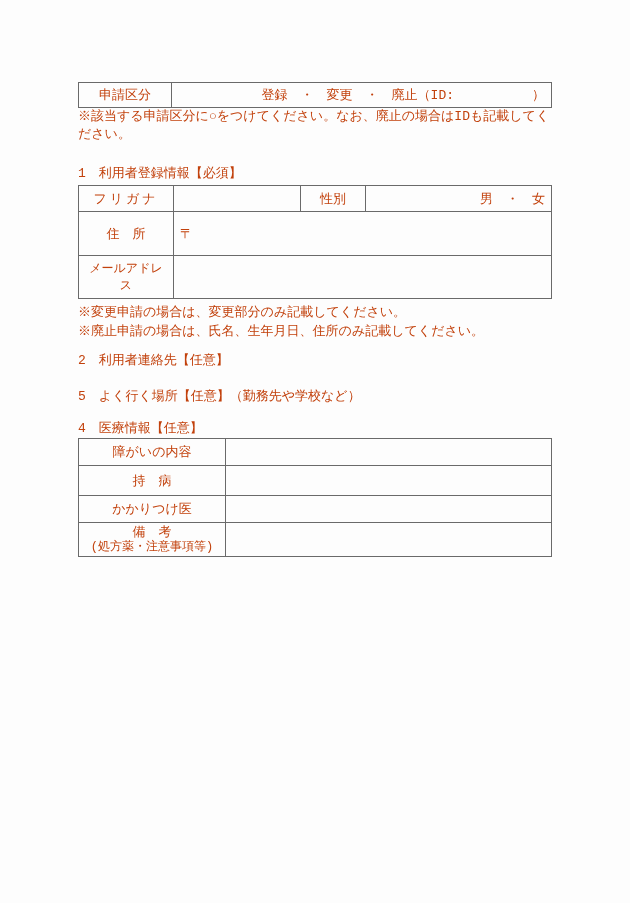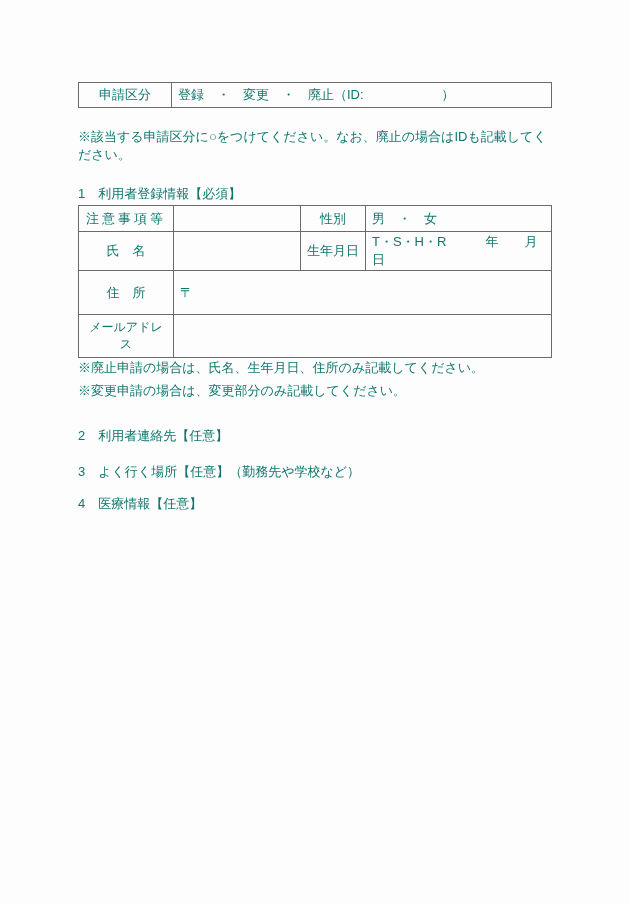--- a/index.html
+++ b/index.html
@@ -1,57 +1,57 @@
 <!DOCTYPE html>
 <html><head>
 <meta charset="utf-8">
 <style>
   html,body{margin:0;padding:0;background:#ffffff;}
   .page{
     position:relative;
     width:630px;height:903px;
     background:#fdfdfd;
-    font-family:Liberation Sans, sans-serif;
-    color:#0f766e;
+    font-family:Liberation Mono, monospace;
+    color:#c2410c;
     font-size:13px;
     overflow:hidden;
   }
   .content{margin-left:78px;width:474px;}
   table.tbl{
     border-collapse:collapse;
     table-layout:fixed;
     width:474px;
   }
   table.tbl td{
     border:1px solid #6a6a6a;
     padding:0 6px;
     overflow:hidden;
     vertical-align:middle;
   }
   table.tbl{border:1px solid #555;}
   td.lbl{text-align:center;}
-  td.center{text-align:left;}
+  td.center{text-align:right;}
   td.top{vertical-align:top;padding-top:3px;padding-left:10px;}
   td.padl{padding-left:10px;}
   .sp3{letter-spacing:3px;}
   .small{font-size:12px;letter-spacing:0;}
   .sub{font-size:12px;line-height:14px;}
   .lbl2line{line-height:15px;padding:2px 0;}
   .heading{line-height:16px;}
   .note{line-height:19px;}
-  .note-top{margin-top:20px;line-height:18px;}
+  .note-top{margin-top:0;line-height:18px;}
   #tblA{margin-top:82px;}
   #tblA td{height:24px;}
   #h1{margin-top:22px;margin-bottom:3px;}
   #tbl1 tr.r1 td{height:25px;}
   #tbl1 tr.r2 td{height:38px;}
   #tbl1 tr.r3 td{height:43px;}
   #tbl1 tr.r4 td{height:42px;}
   .notes1{margin-top:4px;}
-  #h2{margin-top:28px;margin-bottom:3px;}
+  #h2{margin-top:12px;margin-bottom:3px;}
   #tbl2 tr.r1 td{height:34px;}
   #tbl2 tr.r2 td{height:33px;}
   #h3{margin-top:20px;margin-bottom:5px;}
   #tbl3 tr.hdr td{height:25px;}
   #tbl3 tr.b1 td{height:30px;}
   #tbl3 tr.b2 td{height:30px;}
   #tbl3 tr.b3 td{height:28px;}
   #h4{margin-top:16px;margin-bottom:1px;}
   #tbl4 tr.r1 td{height:26px;}
   #tbl4 tr.r2 td{height:29px;}
@@ -81,44 +81,65 @@
     <div class="heading" id="h1">1　利用者登録情報【必須】</div>
     <table class="tbl" id="tbl1">
       <colgroup>
           <col style="width:95px">
           <col style="width:127px">
           <col style="width:65px">
           <col>
         </colgroup>
       <tbody>
           <tr class="r1">
-        <td class="lbl sp3">注意事項等</td>
+        <td class="lbl sp3">フリガナ</td>
         <td></td>
         <td class="lbl">性別</td>
         <td class="center">男　・　女</td>
-      </tr>
-      <tr class="r2">
-        <td class="lbl">氏　名</td>
-        <td></td>
-        <td class="lbl">生年月日</td>
-        <td class="padl">T・S・H・R　　　年　　月　　日</td>
       </tr>
       <tr class="r3">
         <td class="lbl">住　所</td>
         <td class="top" colspan="3"><span>〒</span></td>
       </tr>
       <tr class="r4">
         <td class="lbl small">メールアドレス</td>
         <td colspan="3"></td>
       </tr>
     </tbody>
       </table>
+    <div class="note notes1">※変更申請の場合は、変更部分のみ記載してください。</div>
     <div class="note">※廃止申請の場合は、氏名、生年月日、住所のみ記載してください。</div>
-    <div class="note notes1">※変更申請の場合は、変更部分のみ記載してください。</div>
 
     <div class="heading" id="h2">2　利用者連絡先【任意】</div>
 
-    <div class="heading" id="h3">3　よく行く場所【任意】（勤務先や学校など）</div>
+    <div class="heading" id="h3">5　よく行く場所【任意】（勤務先や学校など）</div>
 
     <div class="heading" id="h4">4　医療情報【任意】</div>
+    <table class="tbl" id="tbl4">
+      <colgroup>
+          <col style="width:147px">
+          <col>
+        </colgroup>
+      <tbody>
+          <tr class="r1">
+        <td class="lbl">障がいの内容</td>
+        <td></td>
+      </tr>
+      <tr class="r2">
+        <td class="lbl">持　病</td>
+        <td></td>
+      </tr>
+      <tr class="r3">
+        <td class="lbl">かかりつけ医</td>
+        <td></td>
+      </tr>
+      <tr class="r4">
+        <td class="lbl lbl2line">
+          <div>備　考</div>
+          <div class="sub">(処方薬・注意事項等)</div>
+        </td>
+        <td></td>
+      </tr>
+    </tbody>
+      </table>
 
   </div>
 </div>
 
 </body></html>

